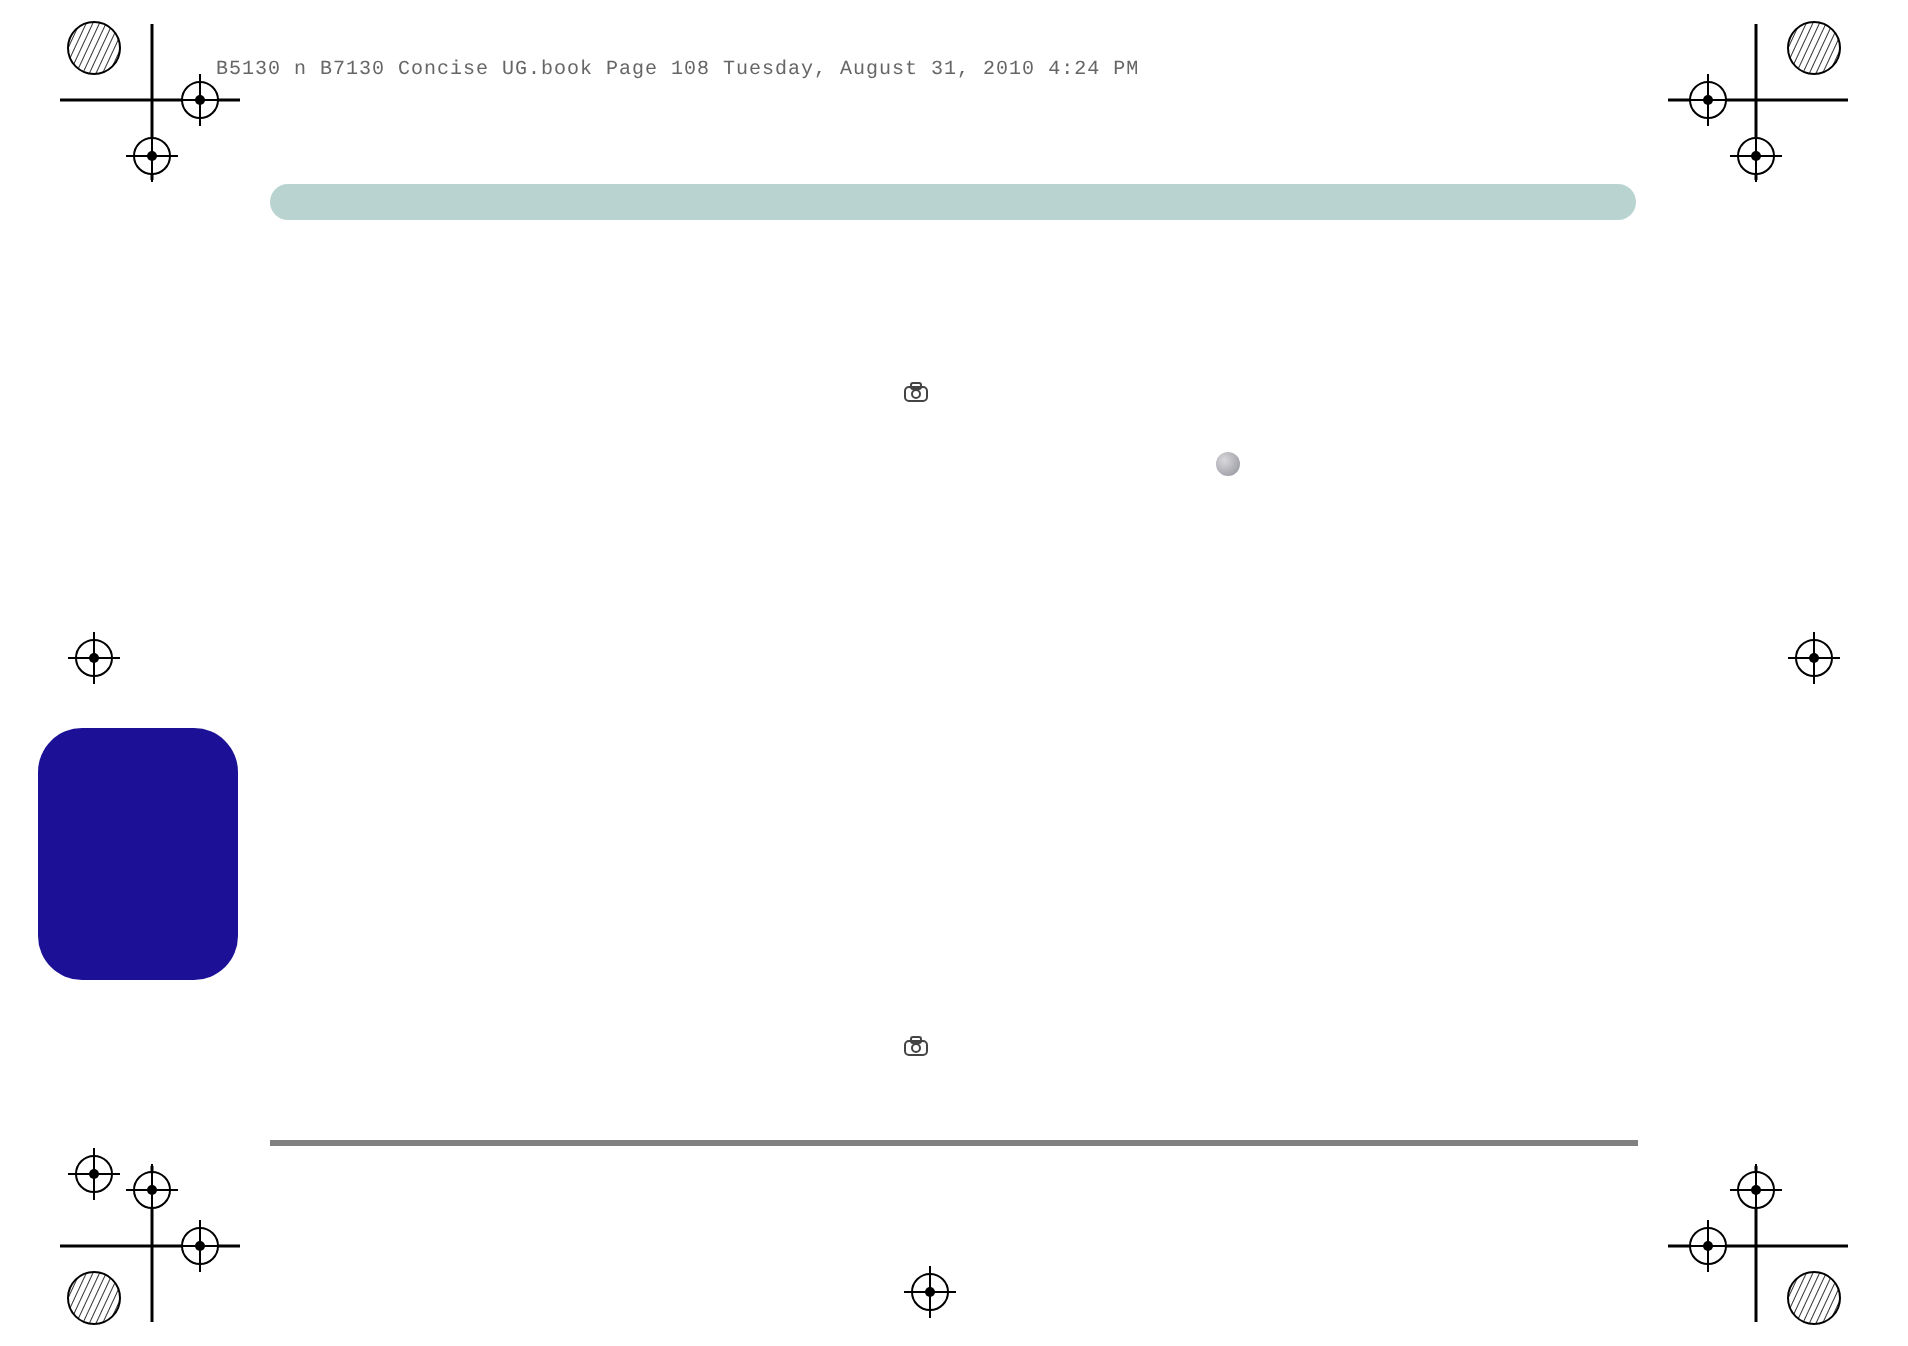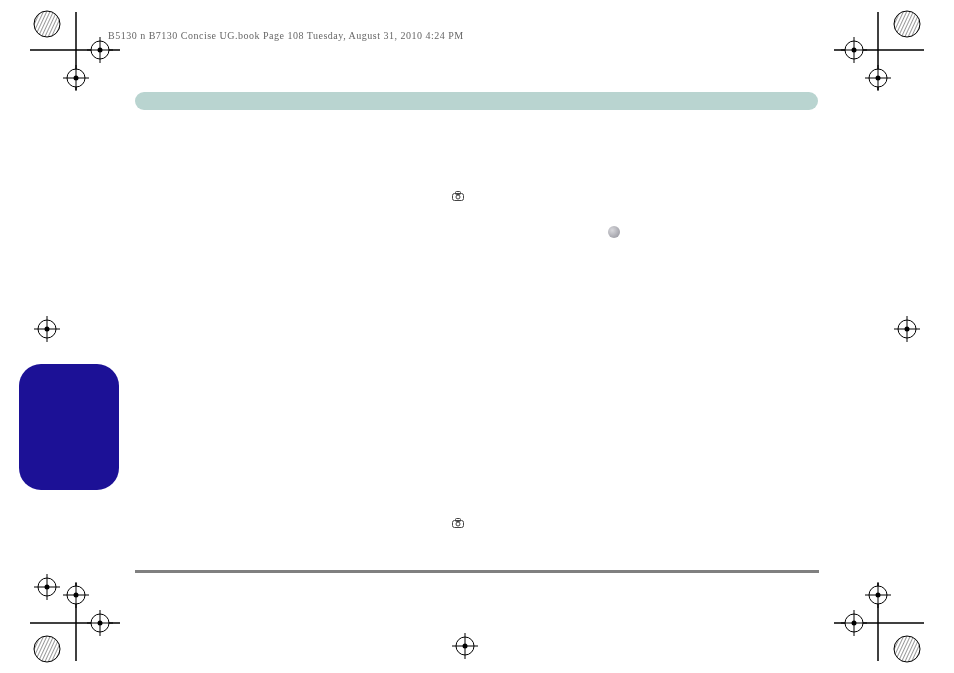--- a/index.html
+++ b/index.html
@@ -13,21 +13,20 @@
   }
 
   
   .hdr {
     position: absolute;
     top: 30px;
     left: 108px;
     font-size: 10px;
     color: #666;
     letter-spacing: 0.5px;
-    font-family: Liberation Serif, serif;
   }
 
   
   .teal-bar {
     position: absolute;
     top: 92px;
     left: 135px;
     width: 683px;
     height: 18px;
     background: #b9d4d0;

